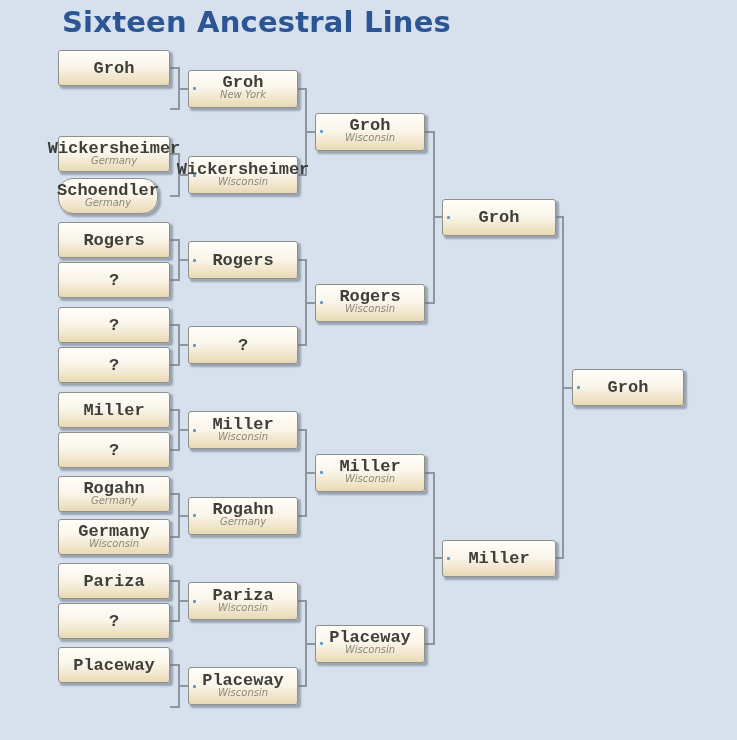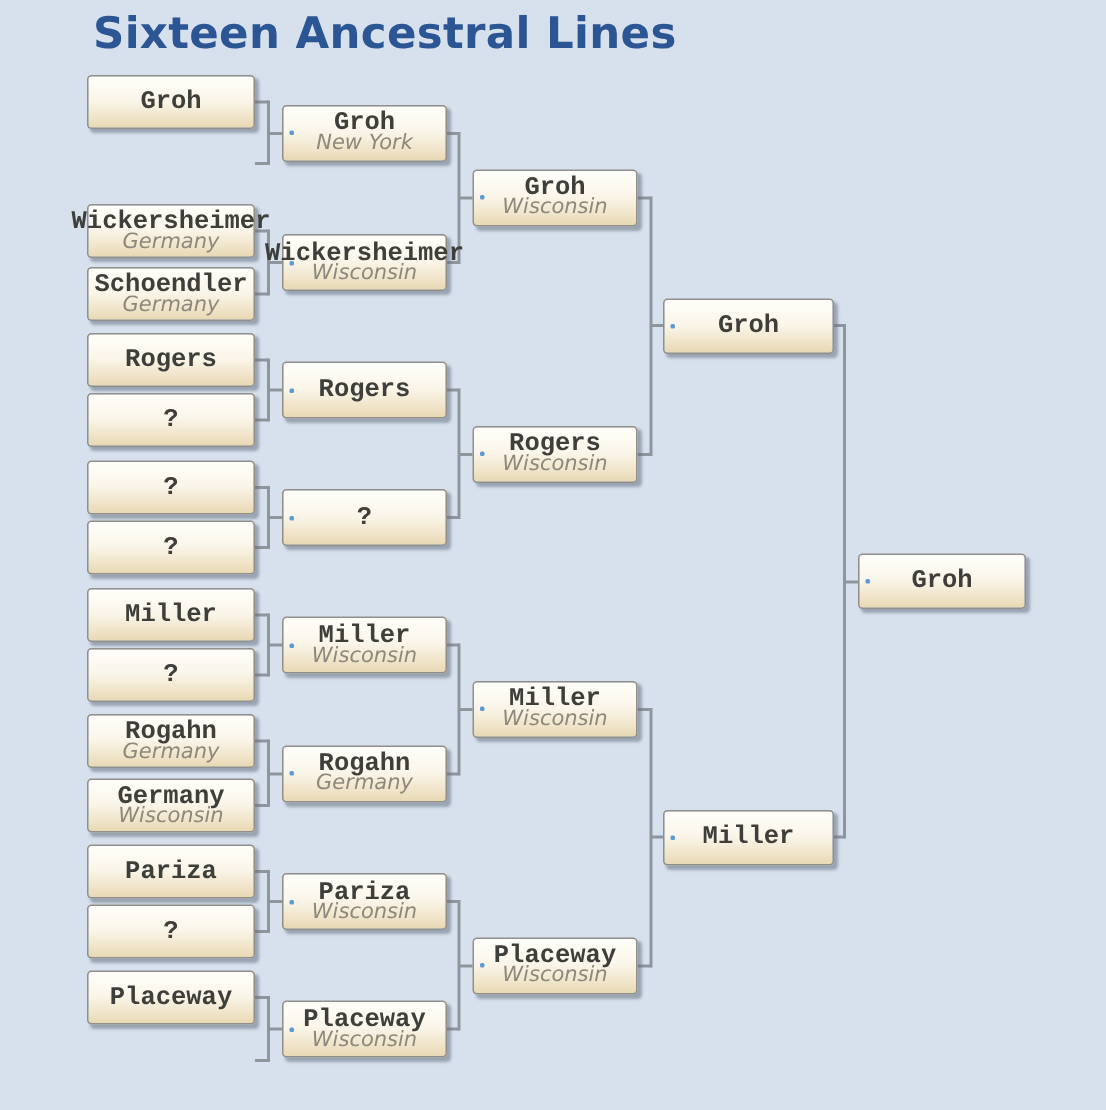--- a/index.html
+++ b/index.html
@@ -22,21 +22,21 @@
     border:1px solid #908f89;border-radius:3px;
     box-shadow:2.5px 2.5px 2px rgba(104,113,128,0.55);
     z-index:2;text-align:center;
   }
   .surname{
     font-size:17px;font-weight:bold;color:#3e3e3a;line-height:13px;
     white-space:nowrap;
     font-family:Liberation Mono, monospace;
   }
   .place{
-    font-size:14px;font-style:italic;color:#8d887b;line-height:12px;
+    font-size:10px;font-style:italic;color:#8d887b;line-height:12px;
     white-space:nowrap;
   }
   .misspelled{
     text-decoration:underline wavy #d9352b 1px;
     text-underline-offset:2px;
   }
   .dot{
     position:absolute;left:4px;top:50%;margin-top:-1.5px;
     width:3px;height:3px;background:#5b9bd5;border-radius:1px;
   }
@@ -47,21 +47,21 @@
 
 <h1 class="title">Sixteen Ancestral Lines</h1>
 <div class="canvas" id="canvas">
     <div class="node" style="left: 58px; top: 50px; width: 112px; height: 36px;">
       <div class="surname">Groh</div>
     </div>
     <div class="node" style="left: 58px; top: 136px; width: 112px; height: 36px;">
       <div class="surname">Wickersheimer</div>
       <div class="place">Germany</div>
     </div>
-    <div class="node" style="left: 58px; top: 178px; width: 112px; height: 36px;">
+    <div class="node" style="left: 58px; top: 178px; width: 100px; height: 36px; border-radius: 15px;">
       <div class="surname">Schoendler</div>
       <div class="place">Germany</div>
     </div>
     <div class="node" style="left: 58px; top: 222px; width: 112px; height: 36px;">
       <div class="surname">Rogers</div>
     </div>
     <div class="node" style="left: 58px; top: 262px; width: 112px; height: 36px;">
       <div class="surname">?</div>
     </div>
     <div class="node" style="left: 58px; top: 307px; width: 112px; height: 36px;">

